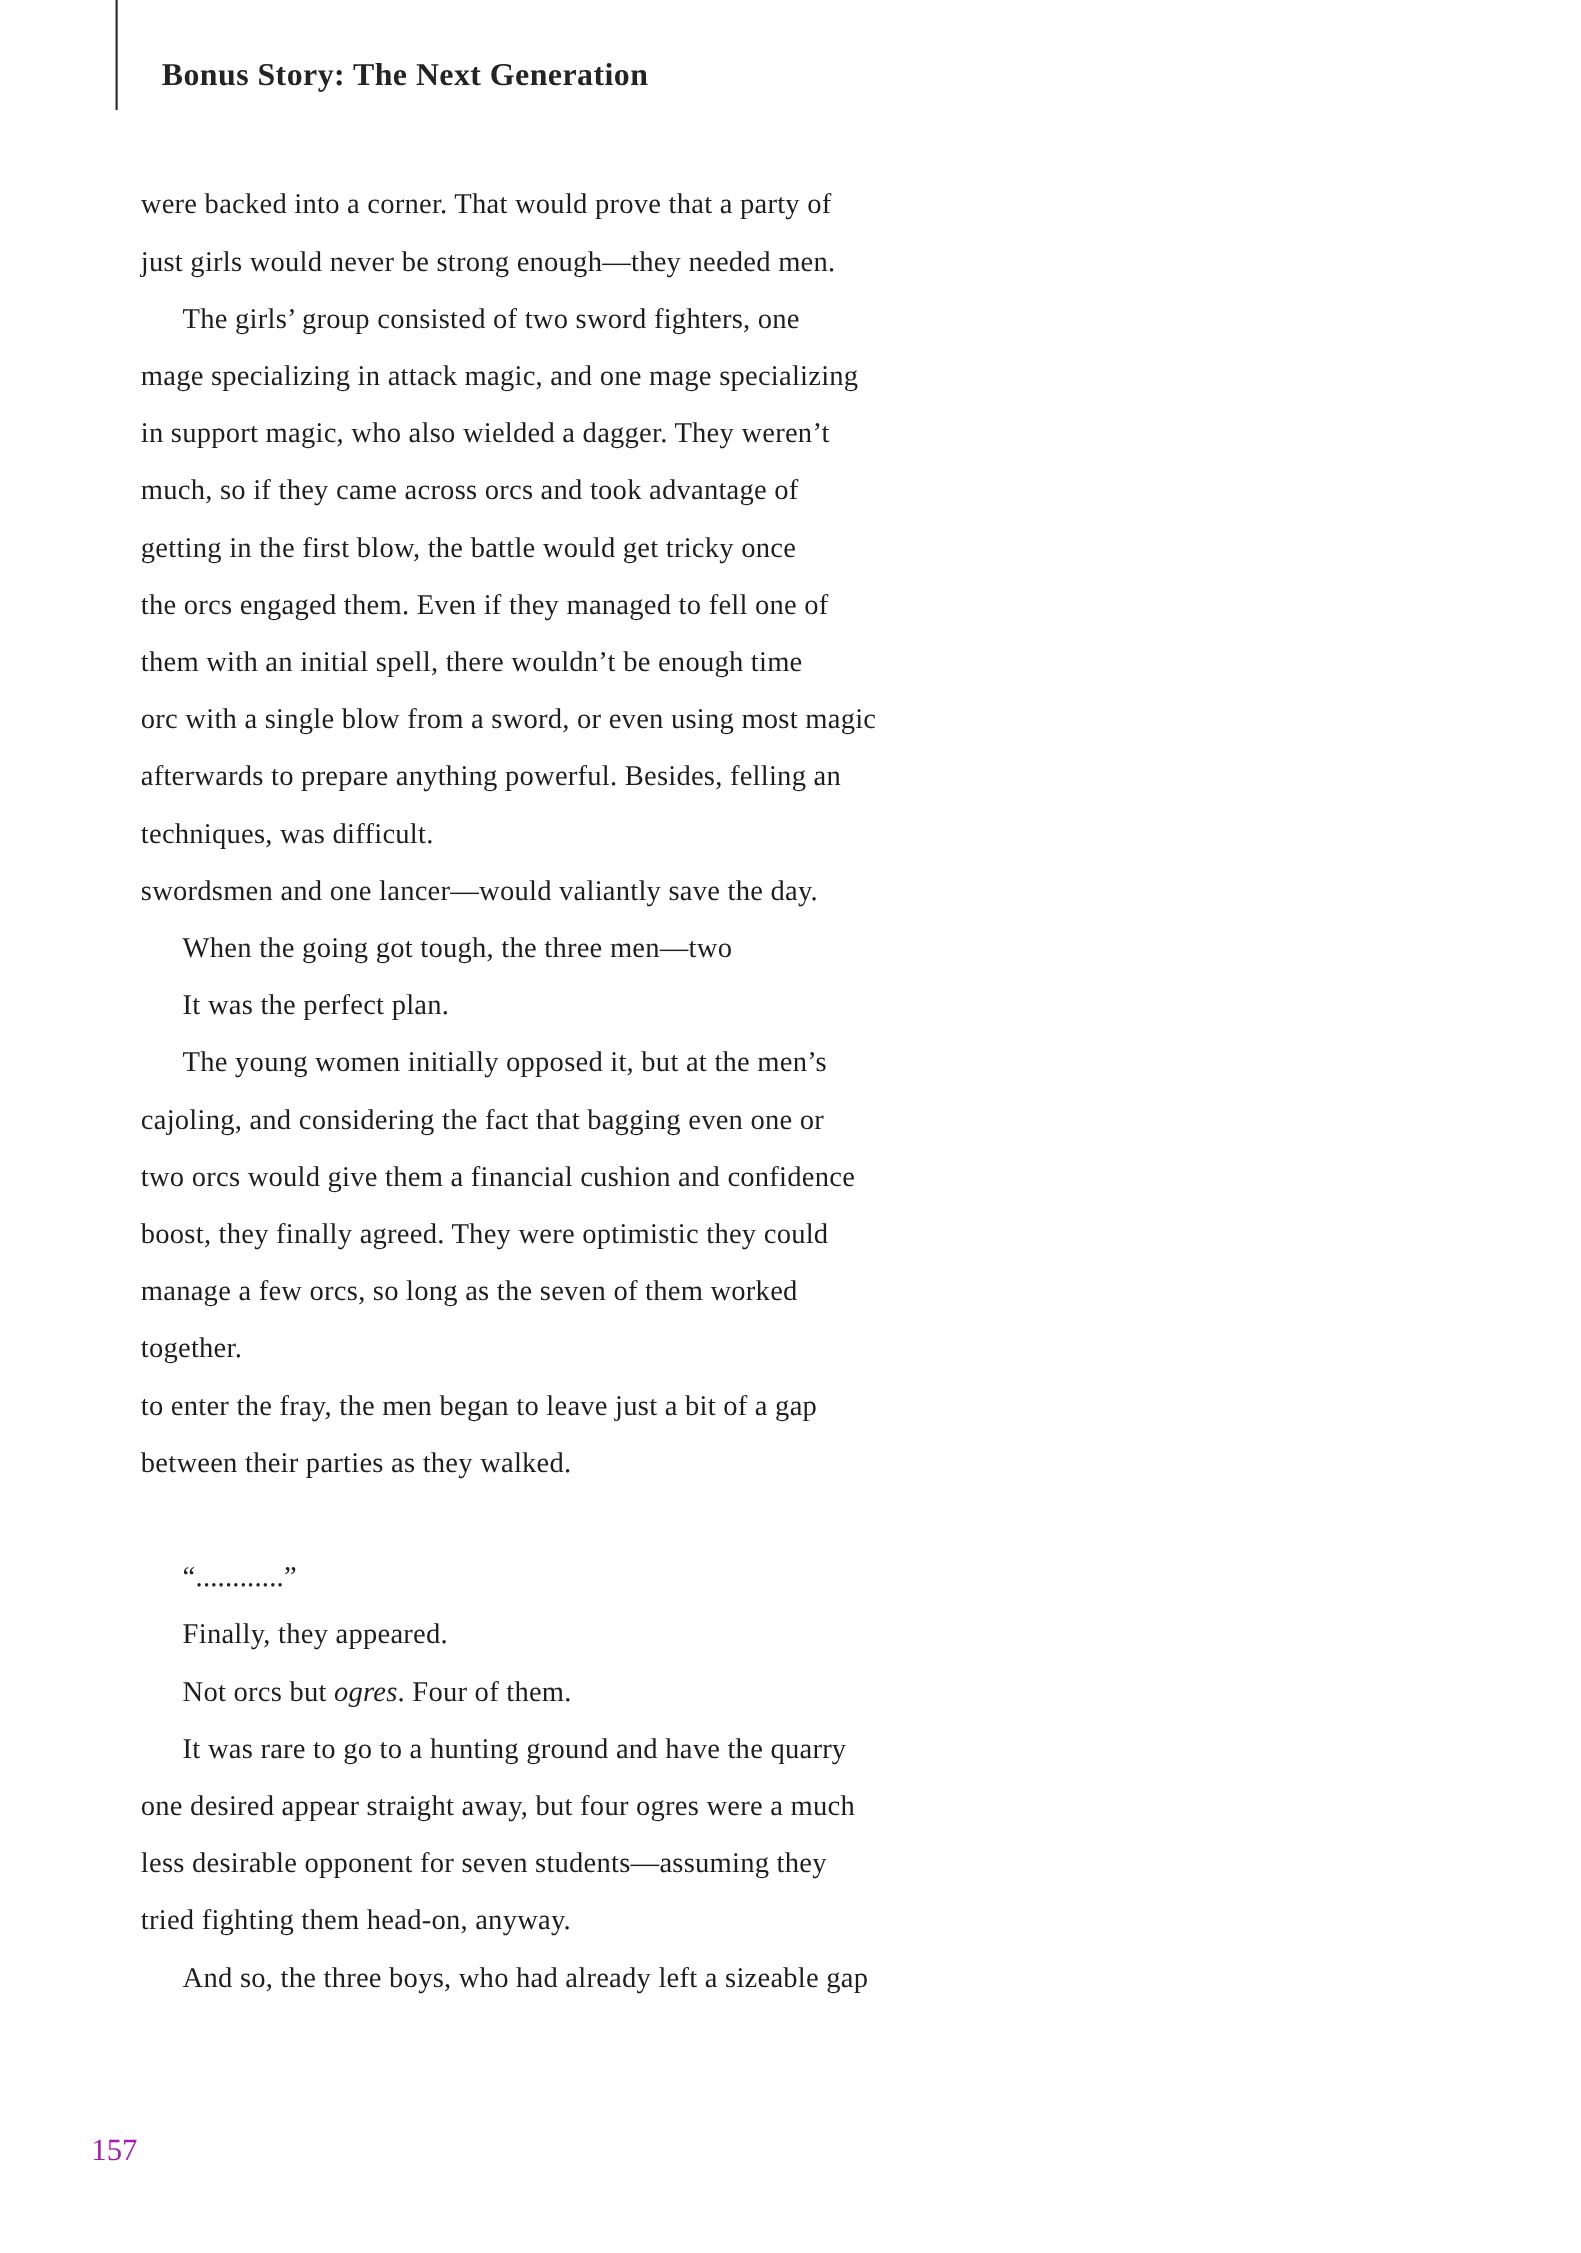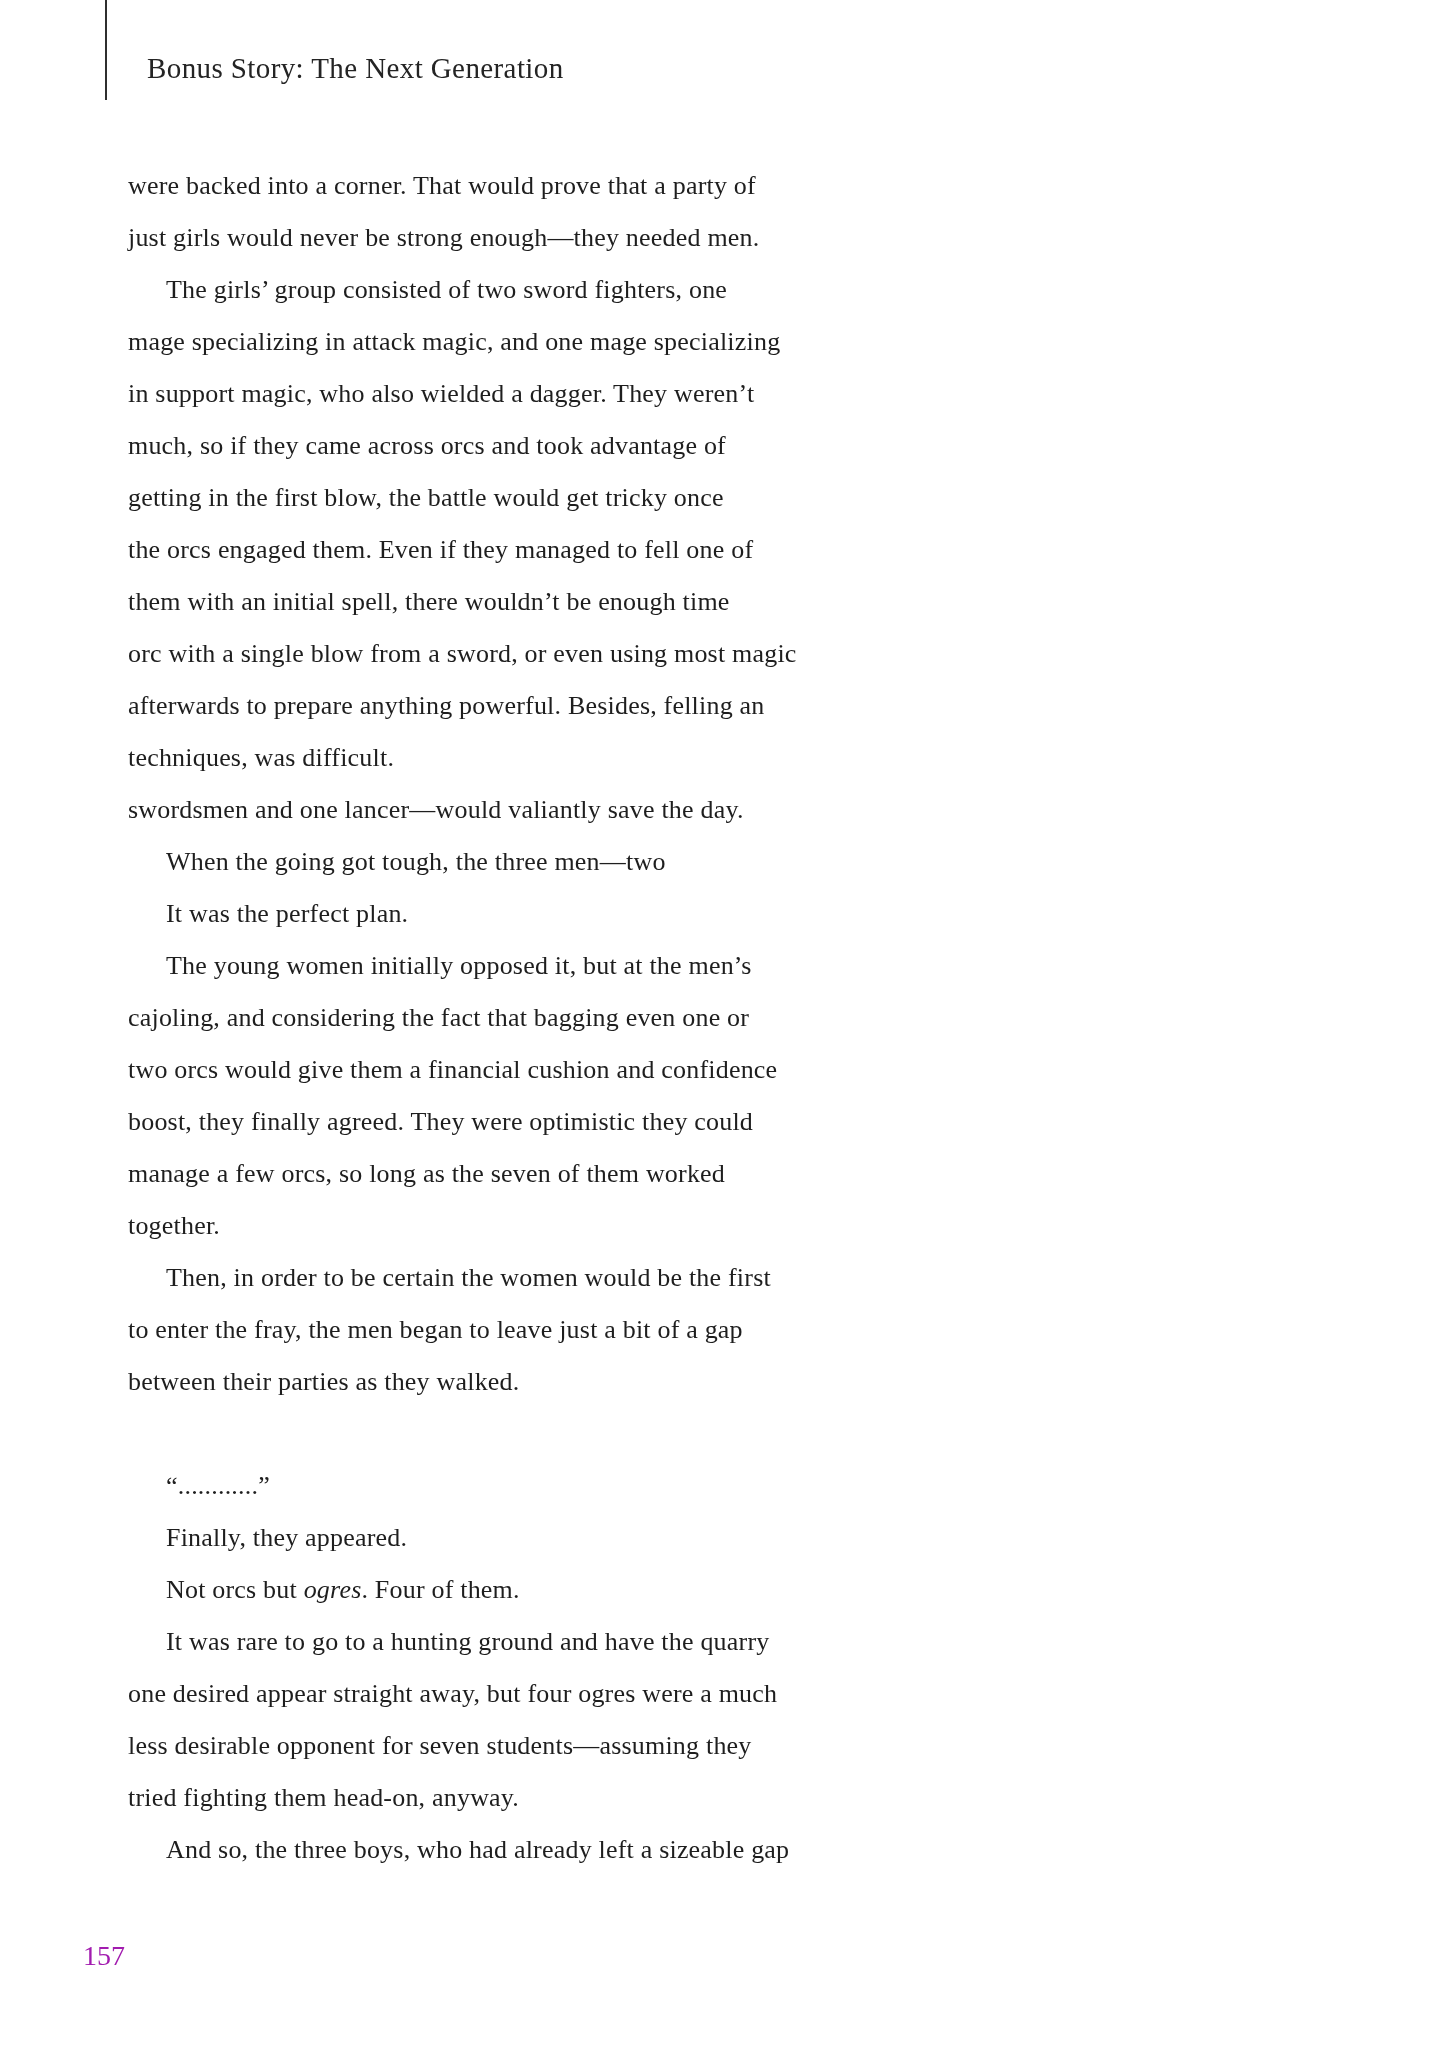--- a/index.html
+++ b/index.html
@@ -29,20 +29,21 @@
     background: #2f2f2f;
   }
   .chapter-header {
     position: absolute;
     left: 147px;
     top: 52px;
     font-size: 29px;
     letter-spacing: 0.4px;
     color: #242424;
     white-space: nowrap;
+    font-weight: bold;
   }
   .body-text {
     position: absolute;
     left: 128px;
     top: 160px;
     width: 1250px;
     font-size: 26px;
     line-height: 52px;
     letter-spacing: 0.2px;
     white-space: nowrap;
@@ -90,21 +91,20 @@
       <div class="line"><span>techniques, was difficult.</span></div>
       <div class="line"><span>swordsmen and one lancer—would valiantly save the day.</span></div>
       <div class="line indent"><span>When the going got tough, the three men—two</span></div>
       <div class="line indent"><span>It was the perfect plan.</span></div>
       <div class="line indent"><span>The young women initially opposed it, but at the men’s</span></div>
       <div class="line"><span>cajoling, and considering the fact that bagging even one or</span></div>
       <div class="line"><span>two orcs would give them a financial cushion and confidence</span></div>
       <div class="line"><span>boost, they finally agreed. They were optimistic they could</span></div>
       <div class="line"><span>manage a few orcs, so long as the seven of them worked</span></div>
       <div class="line"><span>together.</span></div>
-      <div class="line indent"><span>Then, in order to be certain the women would be the first</span></div>
       <div class="line"><span>to enter the fray, the men began to leave just a bit of a gap</span></div>
       <div class="line"><span>between their parties as they walked.</span></div>
       <div class="line blank"></div>
       <div class="line indent"><span>“............”</span></div>
       <div class="line indent"><span>Finally, they appeared.</span></div>
       <div class="line indent"><span>Not orcs but </span><em>ogres</em><span>. Four of them.</span></div>
       <div class="line indent"><span>It was rare to go to a hunting ground and have the quarry</span></div>
       <div class="line"><span>one desired appear straight away, but four ogres were a much</span></div>
       <div class="line"><span>less desirable opponent for seven students—assuming they</span></div>
       <div class="line"><span>tried fighting them head-on, anyway.</span></div>

